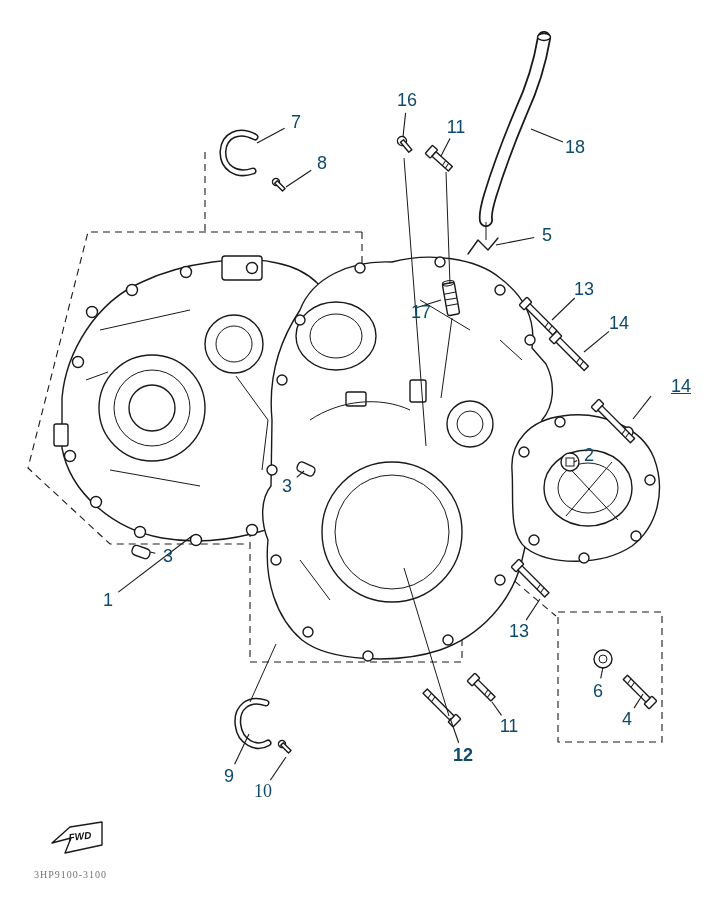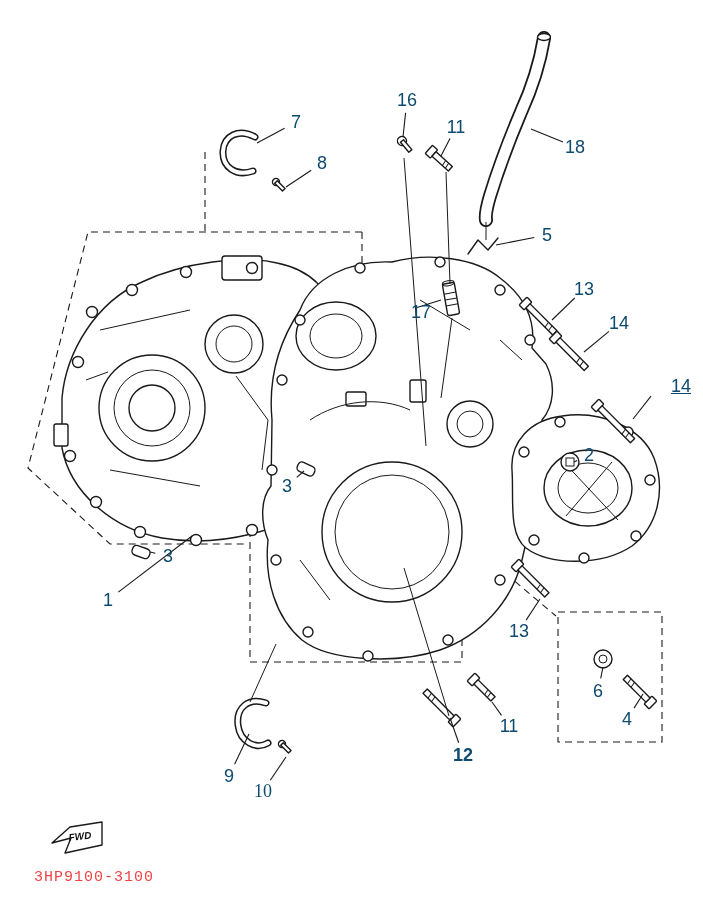--- a/index.html
+++ b/index.html
@@ -14,21 +14,21 @@
   .dash{fill:none;stroke:#1a1a1a;stroke-width:1.1;stroke-dasharray:7 5;}
   .lead{fill:none;stroke:#1a1a1a;stroke-width:1;}
   .callout{
     position:absolute;transform:translate(-50%,-50%);
     font-size:18px;color:#0c4a6e;line-height:1;user-select:none;cursor:pointer;
     padding:2px 3px;
   }
   .leader{stroke:#1a1a1a;stroke-width:1.1;}
   #part-code{
     position:absolute;left:34px;top:869px;
-    font-family:Liberation Mono, monospace;font-size:15px;letter-spacing:1px;color:#ef4444;
+    font-family:Liberation Serif, serif;font-size:10px;letter-spacing:1px;color:#737373;
   }
   #fwd-text{font-family:"Liberation Sans",sans-serif;}
 </style>
 </head>
 <body>
 
 <div id="stage">
 
   <svg id="drawing" width="703" height="913" viewBox="0 0 703 913">
 

